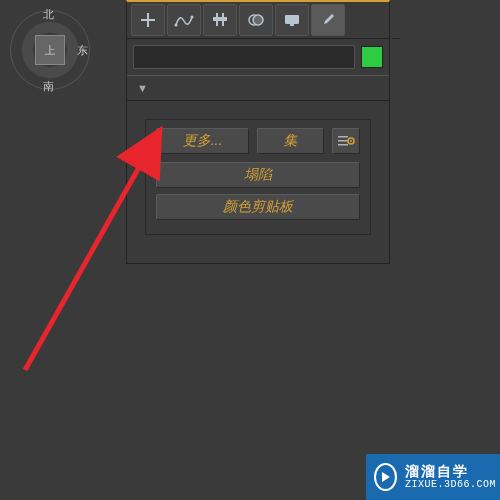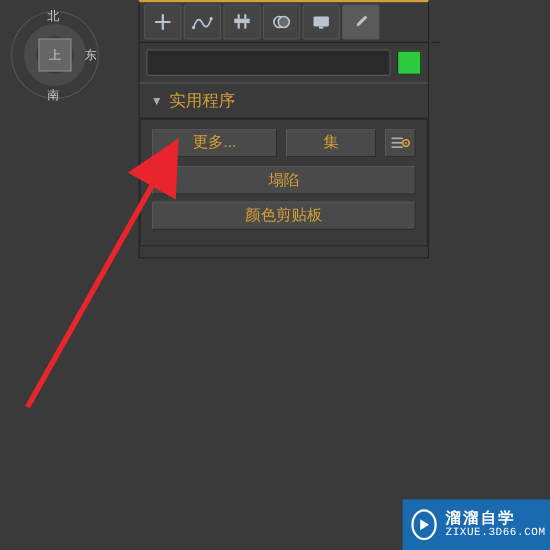--- a/index.html
+++ b/index.html
@@ -127,21 +127,22 @@
       background: #3a3a3a;
       gap: 6px;
     }
     .rollout-arrow {
       color: #aaa;
       font-size: 11px;
     }
     .rollout-body {
       padding: 8px 10px;
       border: 1px solid #2a2a2a;
-      margin: 0;
+      margin: 18px;
+      font-style: italic;
     }
     .btn-row {
       display: flex;
       gap: 8px;
       margin-bottom: 8px;
     }
     .btn {
       background: #4a4a4a;
       border: 1px solid #2a2a2a;
       border-top-color: #5a5a5a;
@@ -265,21 +266,20 @@
 <div class="right-strip"></div>
 
 <div class="panel">
   <div class="search-row">
     <input class="search-input" placeholder="" style="">
     <div class="color-swatch"></div>
   </div>
 
   <div class="rollout-header">
     <span class="rollout-arrow">▼</span>
-    <span>实用程序</span>
   </div>
 
   <div class="rollout-body">
     <div class="btn-row">
       <div class="btn btn-more">更多...</div>
       <div class="btn btn-set">集</div>
       <div class="btn btn-gear">
         <svg width="18" height="14" viewBox="0 0 18 14">
             <rect x="1" y="2" width="10" height="1.5" fill="#b0b0b0"></rect>
             <rect x="1" y="6" width="10" height="1.5" fill="#b0b0b0"></rect>

